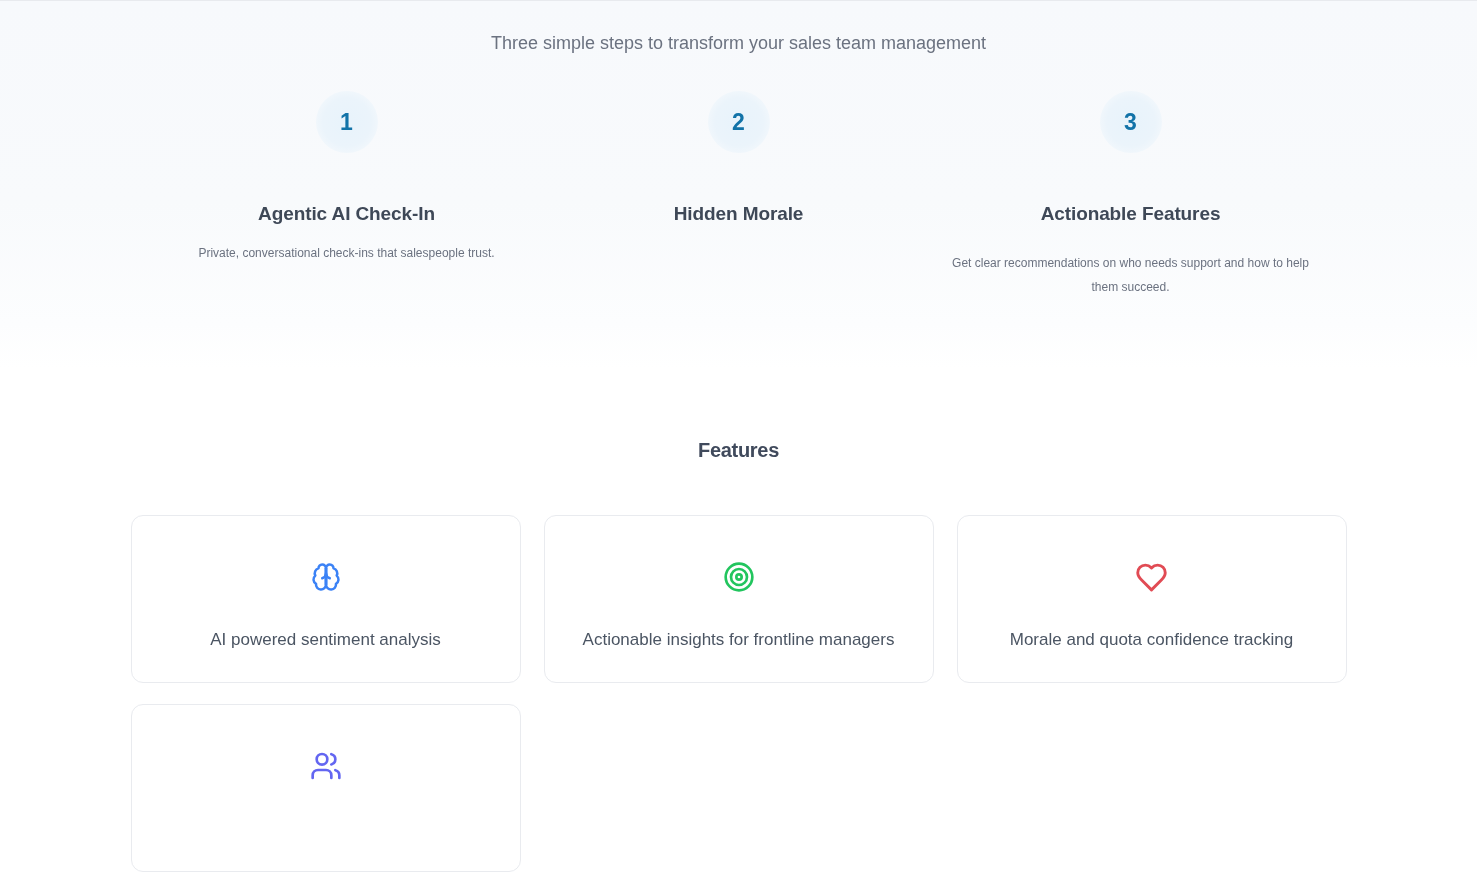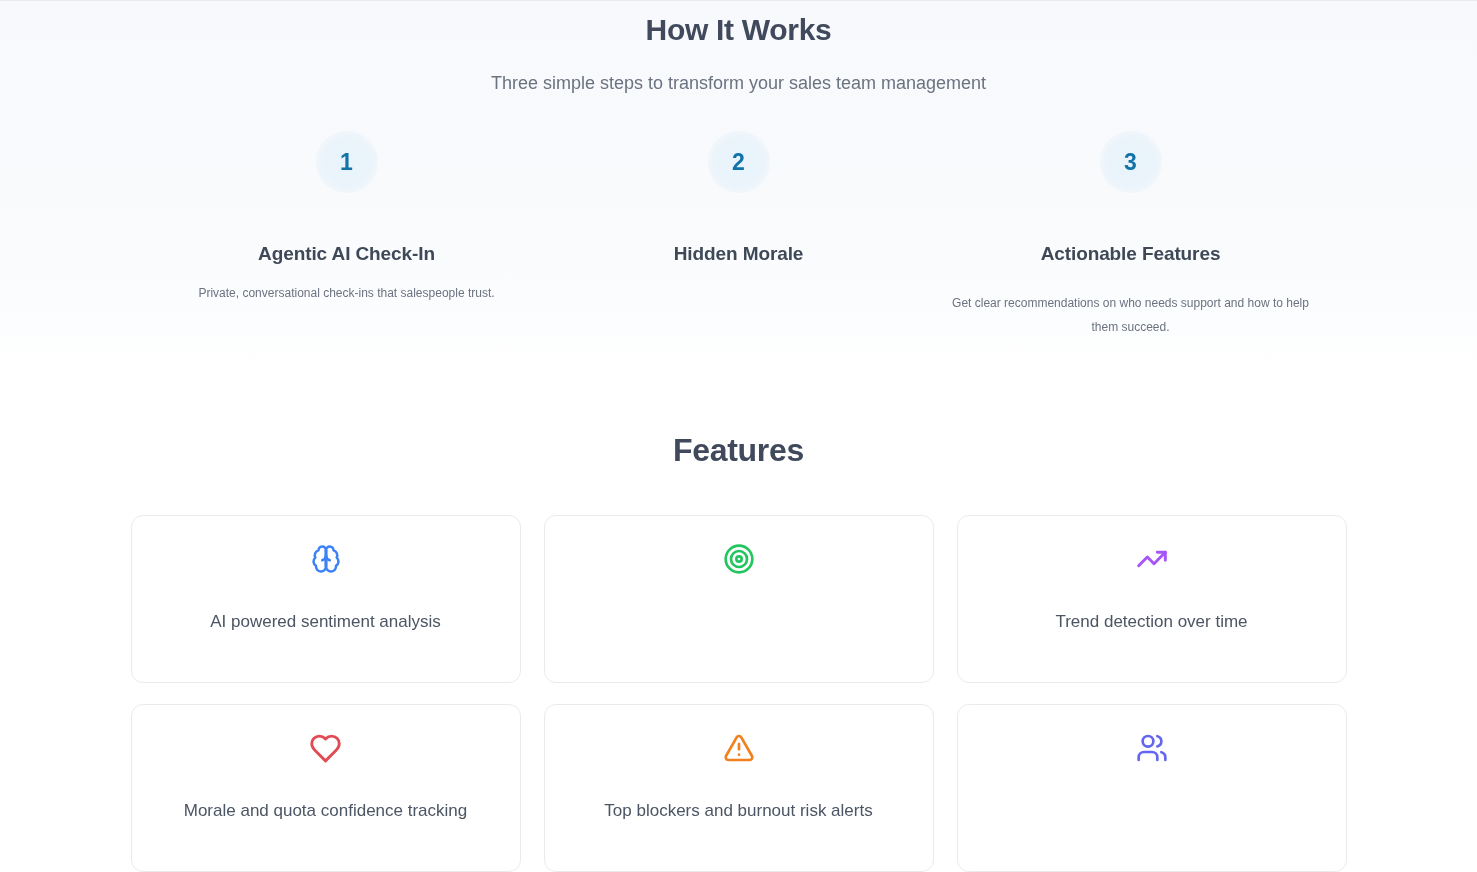--- a/index.html
+++ b/index.html
@@ -107,21 +107,21 @@
   .step-3 .step-desc { max-width: 388px; margin-left: auto; margin-right: auto; margin-top: 24px; }
 
   
   .features-section {
     background: #ffffff;
     padding-top: 0;
   }
 
   .features-title {
     text-align: center;
-    font-size: 32px;
+    font-size: 20px;
     font-weight: bold;
     color: #404a5c;
     letter-spacing: -0.3px;
     line-height: 38px;
     margin-top: 63px;
   }
 
   .features-grid {
     display: grid;
     grid-template-columns: 390px 390px 390px;
@@ -133,21 +133,21 @@
 
   .feature-card {
     height: 168px;
     background: #ffffff;
     border: 1px solid #e9ebef;
     border-radius: 12px;
     display: flex;
     flex-direction: column;
     align-items: center;
     justify-content: flex-start;
-    padding-top: 26px;
+    padding-top: 44px;
     text-align: center;
   }
 
   .feature-icon {
     height: 34px;
     display: flex;
     align-items: center;
     justify-content: center;
   }
 
@@ -163,21 +163,20 @@
     max-width: 320px;
   }
 </style>
 </head>
 <body>
 
 <div class="page">
 
   <section class="how-section">
 
-    <h2 class="how-title">How It Works</h2>
 
     <p class="how-subtitle">Three simple steps to transform your sales team management</p>
 
     <div class="steps-row">
 
       <div class="step step-1">
         <div class="step-badge">
           <span class="step-badge-num">1</span>
         </div>
         <h3 class="step-title">Agentic AI Check-In</h3>
@@ -221,51 +220,33 @@
       </div>
 
       <div class="feature-card">
         <div class="feature-icon">
           <svg width="32" height="32" viewBox="0 0 24 24" fill="none" stroke="#22c55e" stroke-width="2" stroke-linecap="round" stroke-linejoin="round">
             <circle cx="12" cy="12" r="10"></circle>
             <circle cx="12" cy="12" r="6"></circle>
             <circle cx="12" cy="12" r="2"></circle>
           </svg>
         </div>
-      </div>
-
-      <div class="feature-card">
-        <div class="feature-icon">
-          <svg width="32" height="32" viewBox="0 0 24 24" fill="none" stroke="#a855f7" stroke-width="2.2" stroke-linecap="round" stroke-linejoin="round">
-            <polyline points="22 7 13.5 15.5 8.5 10.5 2 17"></polyline>
-            <polyline points="16 7 22 7 22 13"></polyline>
-          </svg>
-        </div>
-        <div class="feature-label">Trend detection over time</div>
-      </div>
+        <div class="feature-label">Actionable insights for frontline managers</div>
+      </div>
+
 
       <div class="feature-card">
         <div class="feature-icon">
           <svg width="33" height="33" viewBox="0 0 24 24" fill="none" stroke="#e14b54" stroke-width="2.1" stroke-linecap="round" stroke-linejoin="round">
             <path d="M19 14c1.49-1.46 3-3.21 3-5.5A5.5 5.5 0 0 0 16.5 3c-1.76 0-3 .5-4.5 2-1.5-1.5-2.74-2-4.5-2A5.5 5.5 0 0 0 2 8.5c0 2.3 1.5 4.05 3 5.5l7 7Z"></path>
           </svg>
         </div>
         <div class="feature-label">Morale and quota confidence tracking</div>
       </div>
 
-      <div class="feature-card">
-        <div class="feature-icon">
-          <svg width="32" height="32" viewBox="0 0 24 24" fill="none" stroke="#f2811d" stroke-width="2" stroke-linecap="round" stroke-linejoin="round">
-            <path d="m21.73 18-8-14a2 2 0 0 0-3.48 0l-8 14A2 2 0 0 0 4 21h16a2 2 0 0 0 1.73-3Z"></path>
-            <line x1="12" y1="9" x2="12" y2="13"></line>
-            <line x1="12" y1="17" x2="12.01" y2="17"></line>
-          </svg>
-        </div>
-        <div class="feature-label">Top blockers and burnout risk alerts</div>
-      </div>
 
       <div class="feature-card">
         <div class="feature-icon">
           <svg width="32" height="32" viewBox="0 0 24 24" fill="none" stroke="#6366f1" stroke-width="2" stroke-linecap="round" stroke-linejoin="round">
             <path d="M16 21v-2a4 4 0 0 0-4-4H6a4 4 0 0 0-4 4v2"></path>
             <circle cx="9" cy="7" r="4"></circle>
             <path d="M22 21v-2a4 4 0 0 0-3-3.87"></path>
             <path d="M16 3.13a4 4 0 0 1 0 7.75"></path>
           </svg>
         </div>

